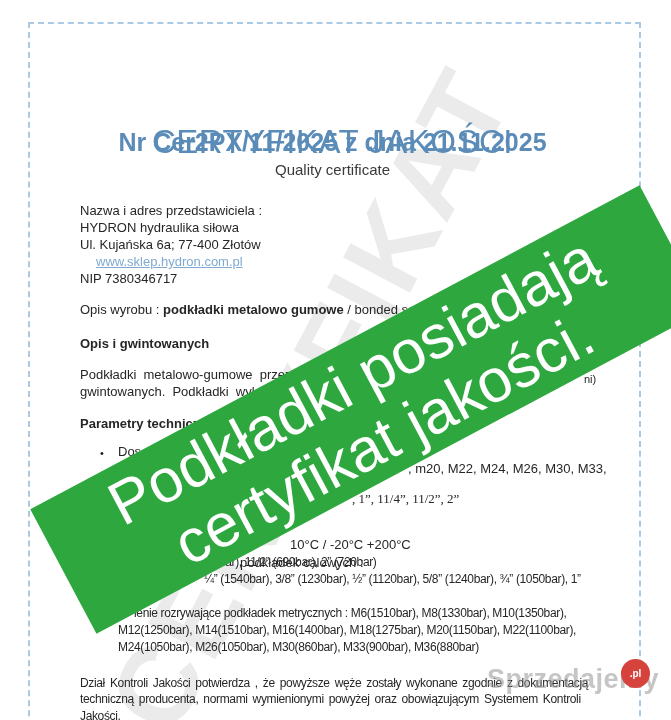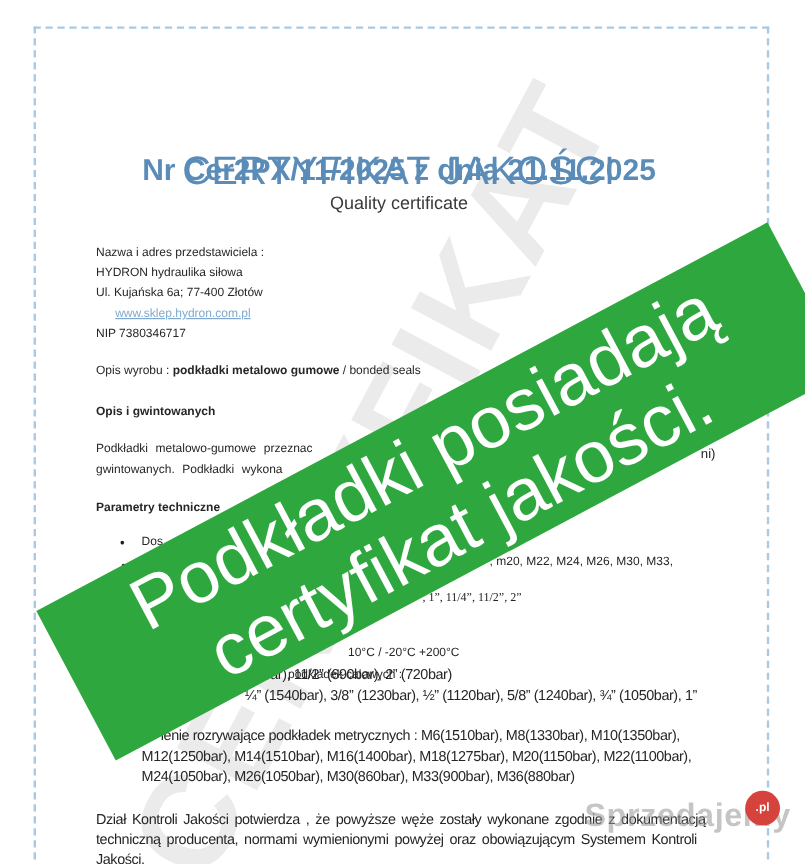--- a/index.html
+++ b/index.html
@@ -1,20 +1,20 @@
 <!DOCTYPE html>
 <html><head>
 <meta charset="utf-8">
 <style>
   html,body{margin:0;padding:0;background:#ffffff;}
   #doc{
     position:relative;width:671px;height:720px;background:#ffffff;overflow:hidden;
     font-family:"Liberation Sans",sans-serif;color:#262626;
   }
-  .t{position:absolute;font-size:10px;line-height:15px;white-space:nowrap;color:#262626;}
+  .t{position:absolute;font-size:13px;line-height:15px;white-space:nowrap;color:#262626;}
   .b{font-weight:bold;}
   .dense{font-size:12px;letter-spacing:-0.35px;}
   .page-border{
     position:absolute;left:28px;top:22px;width:609px;height:750px;
     border:2px dashed var(--border-blue);z-index:1;
   }
   .bg-watermark{
     position:absolute;left:-90px;top:325px;width:800px;height:150px;
     transform:rotate(-62deg);z-index:2;
     font-size:110px;font-weight:bold;color:rgba(60,60,60,0.10);

